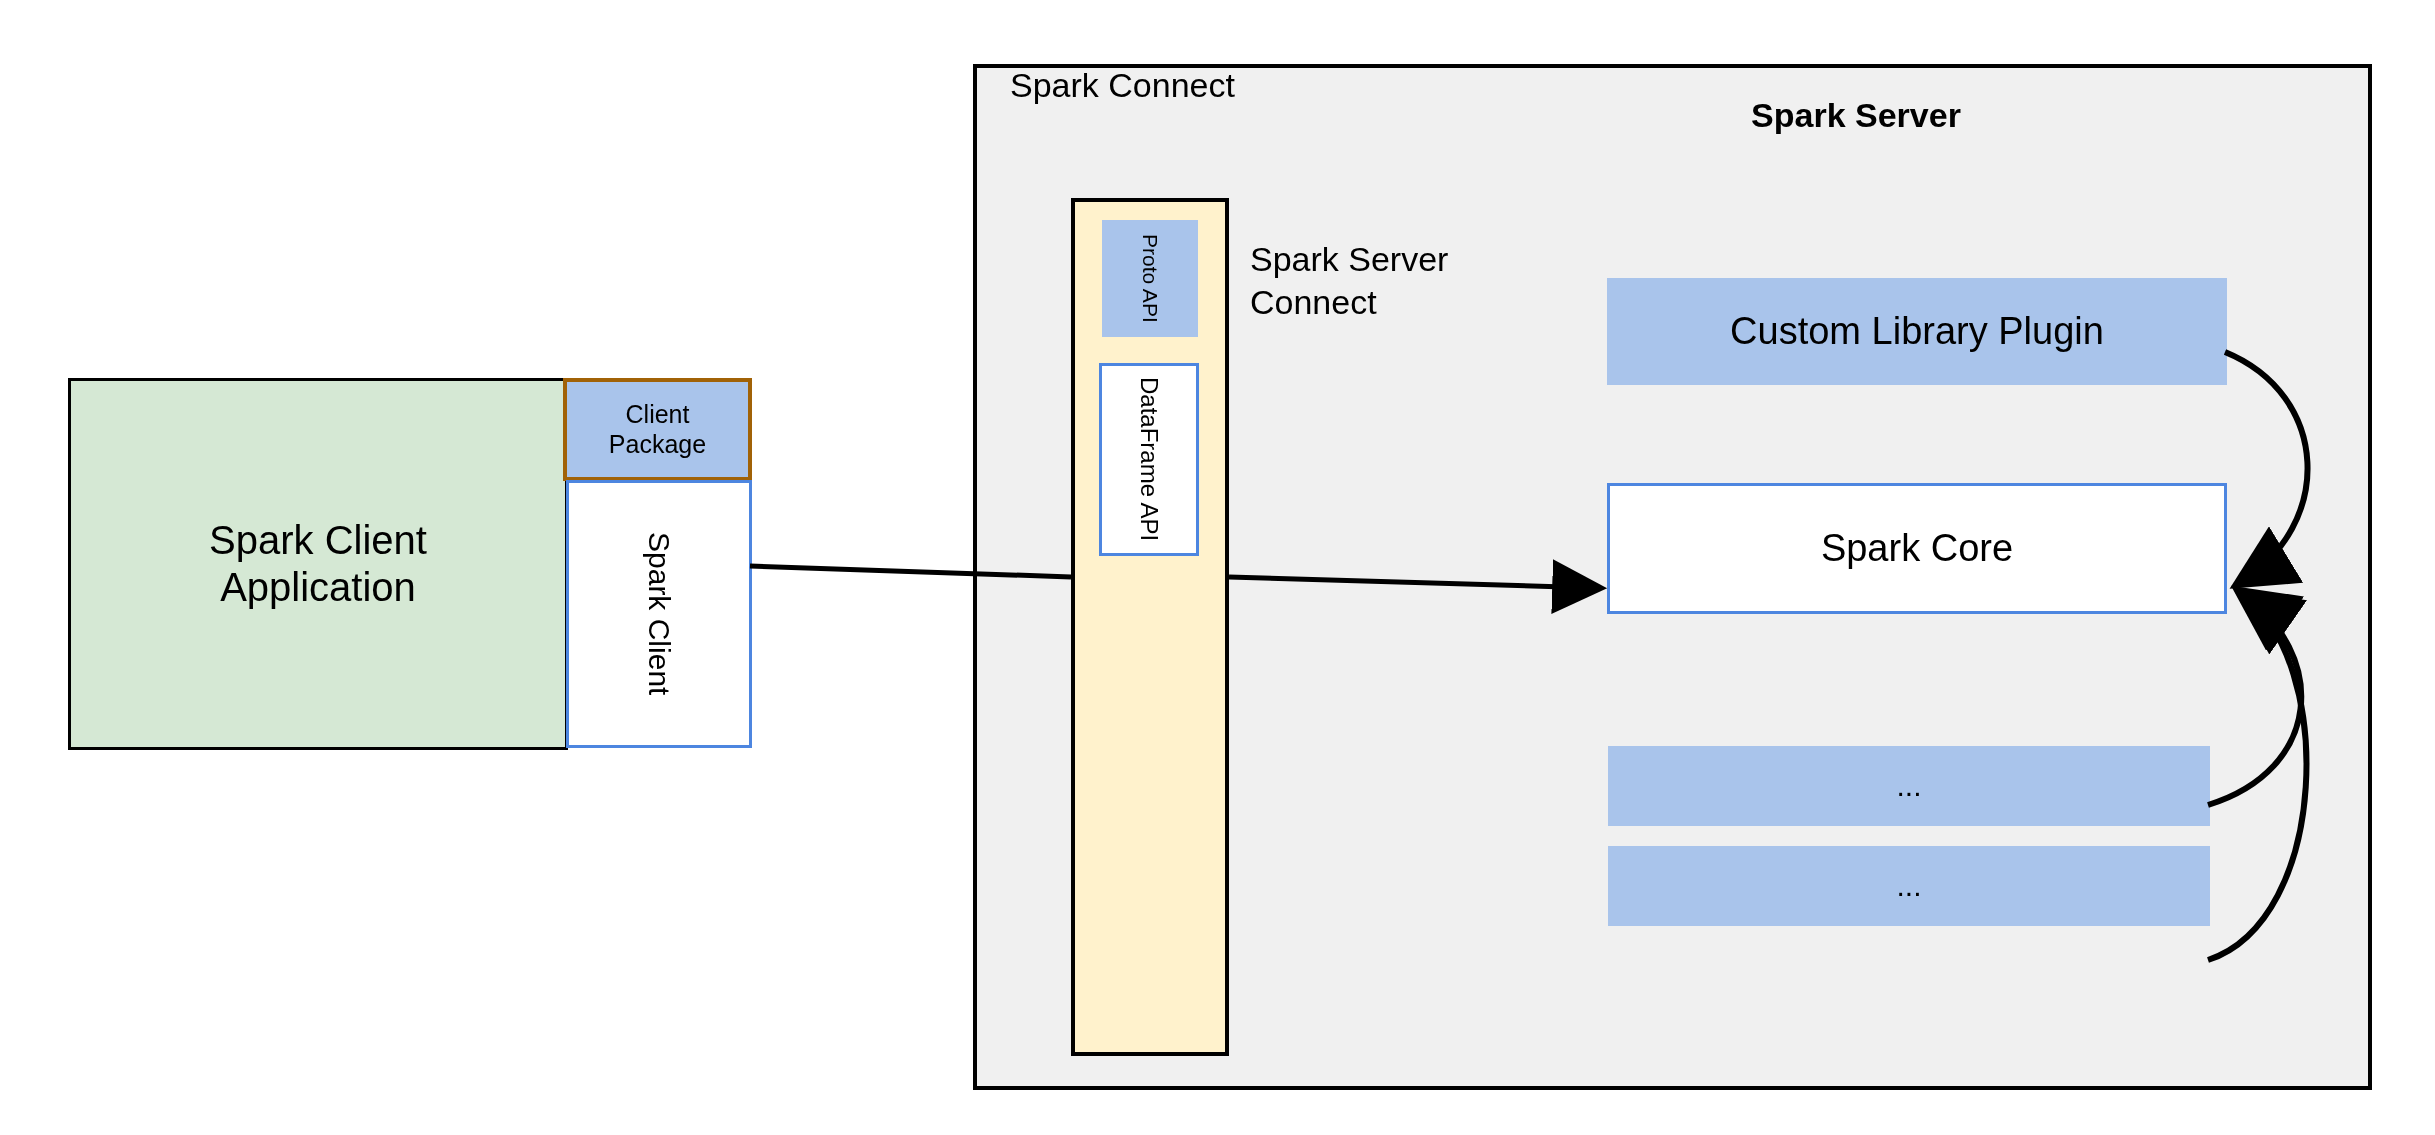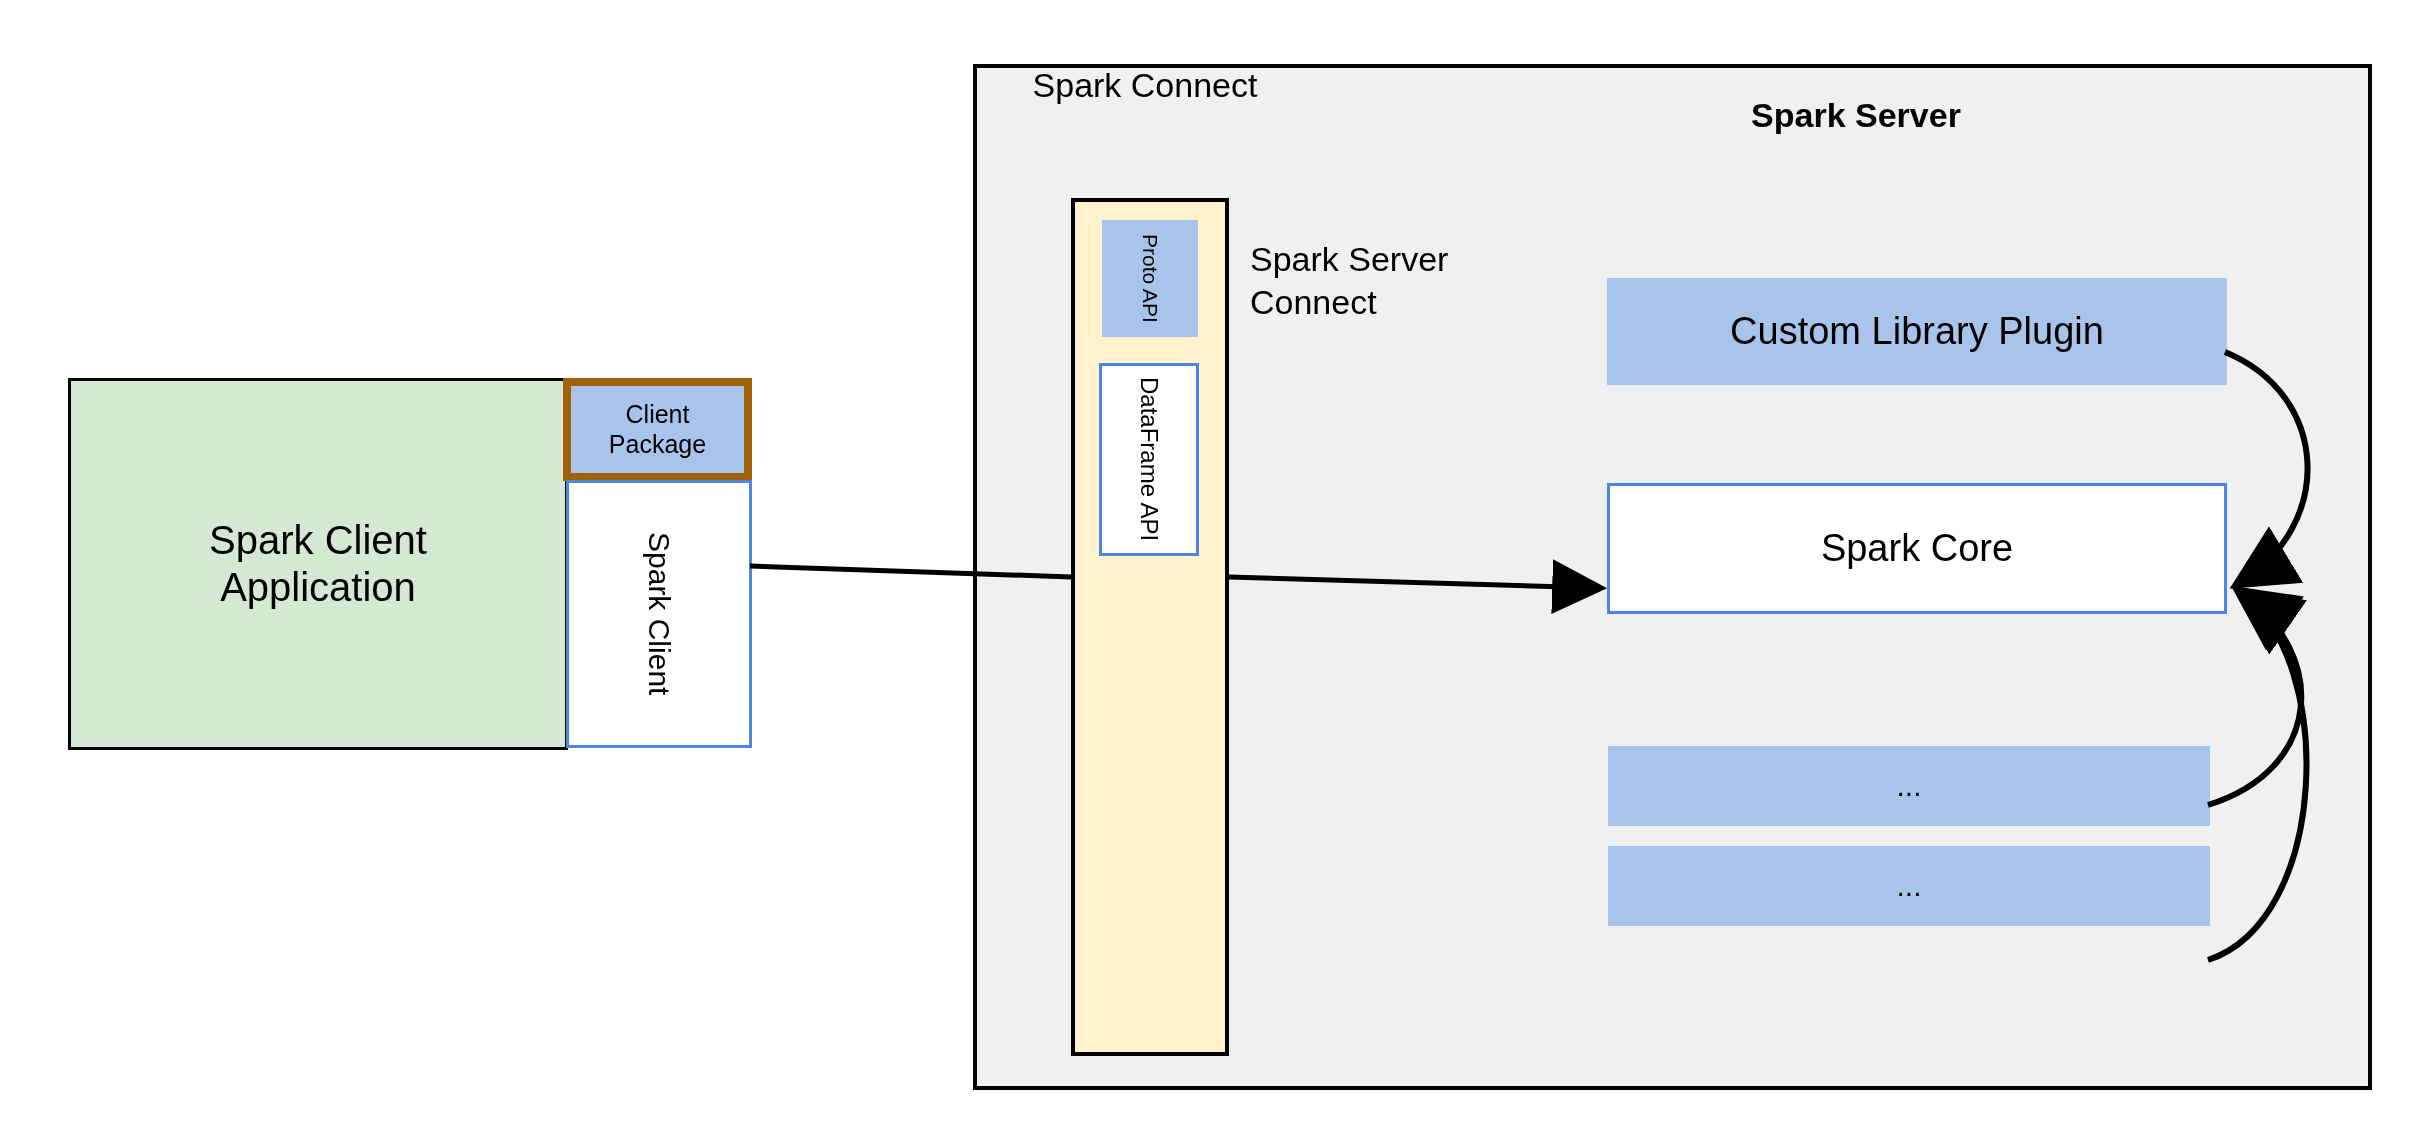--- a/index.html
+++ b/index.html
@@ -44,21 +44,21 @@
     border: 3px solid #000000;
     font-size: 40px;
   }
   #client-app .label { padding: 0 12px; }
 
   
   #client-package {
     left: 563px; top: 378px;
     width: 189px; height: 103px;
     background: #A9C4EB;
-    border: 8px solid #a16207;
+    border: 4px solid #a16207;
     font-size: 25px;
   }
 
   
   #spark-client {
     left: 566px; top: 480px;
     width: 186px; height: 268px;
     background: #FFFFFF;
     border: 3px solid #4D86E0;
     font-size: 30px;
@@ -77,21 +77,21 @@
     left: 1586px; top: 96px;
     width: 540px;
     text-align: center;
     font-size: 34px;
     font-weight: bold;
   }
   #spark-connect-api {
     position: absolute;
     left: 1010px; top: 64px;
     width: 270px;
-    text-align: center;
+    text-align: left;
     font-size: 34px;
     line-height: 1.25;
   }
   #spark-server-library {
     position: absolute;
     left: 1250px; top: 238px;
     width: 320px;
     text-align: left;
     font-size: 34px;
     line-height: 1.25;

